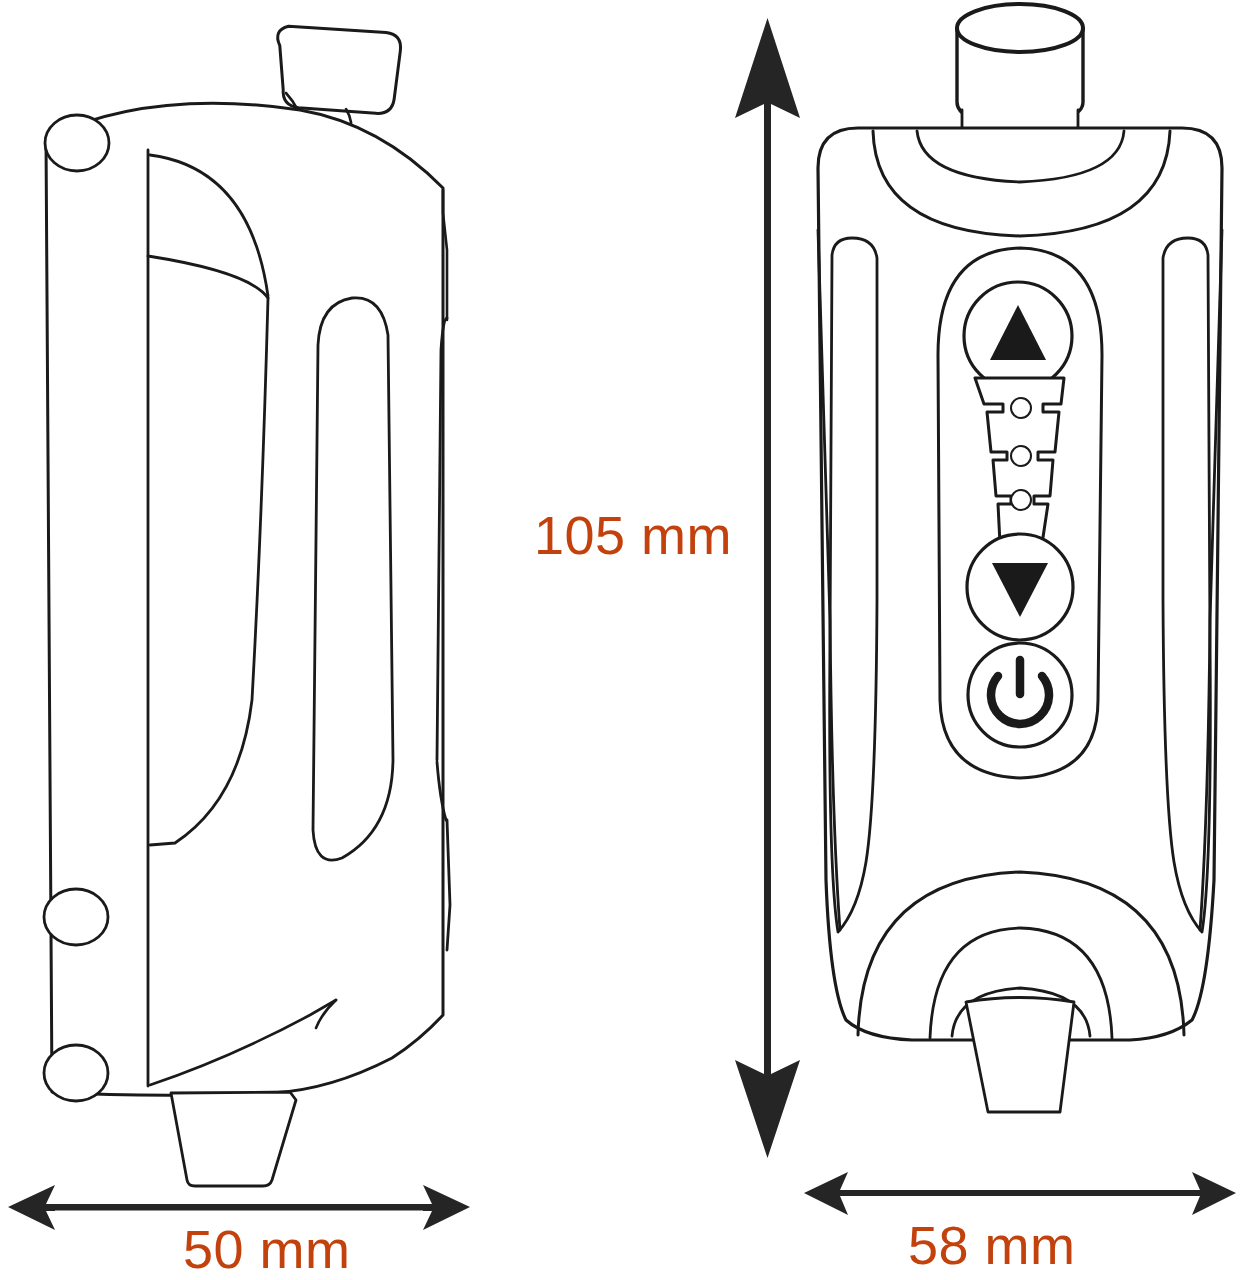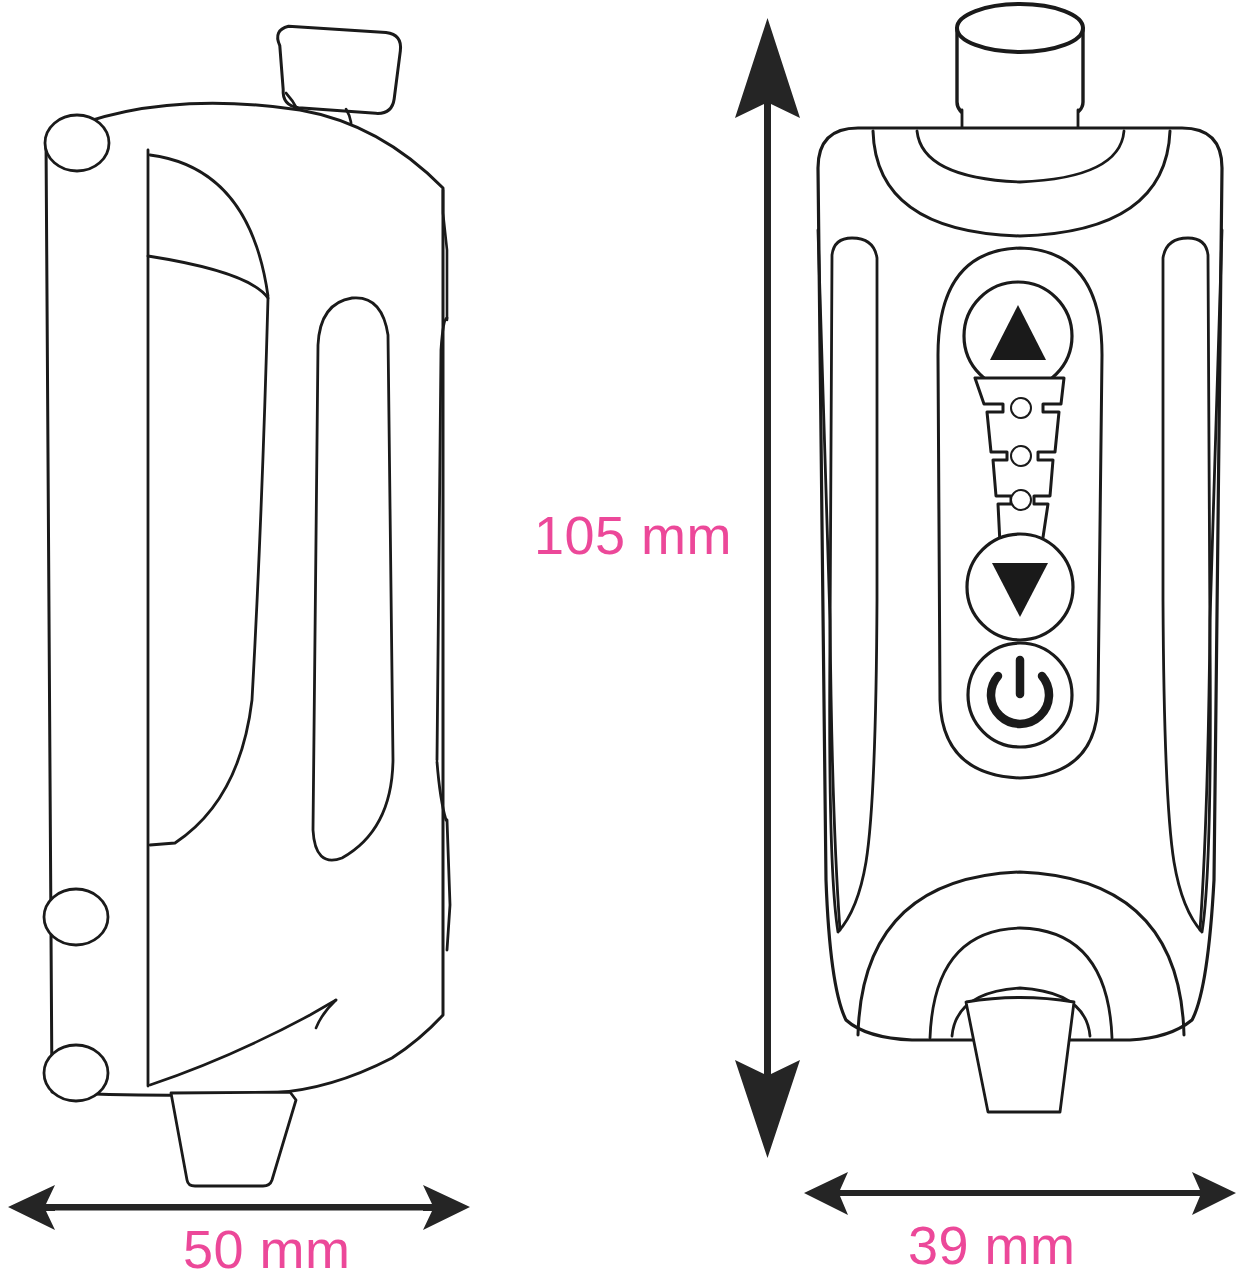--- a/index.html
+++ b/index.html
@@ -26,21 +26,21 @@
     left: 0;
     top: 0;
     width: 1240px;
     height: 1280px;
   }
   .dim-label {
     position: absolute;
     font-family: "Liberation Sans", sans-serif;
     font-size: 54px;
     font-weight: 400;
-    color: #ec4899;
+    color: #c2410c;
     letter-spacing: 0.5px;
     white-space: nowrap;
     line-height: 1;
   }
   #label-width-left {
     left: 140px;
     top: 1222px;
     margin-left: 43px;
   }
   #label-width-right {
@@ -216,17 +216,17 @@
         <rect x="836" y="1190" width="368" height="6" fill="#252525"></rect>
         <path d="M 804,1193 L 848,1172 L 840,1190 L 848,1190 L 848,1196 L 840,1196 L 848,1215 Z"></path>
         <path d="M 1236,1193 L 1192,1172 L 1200,1190 L 1192,1190 L 1192,1196 L 1200,1196 L 1192,1215 Z"></path>
       </g>
 
     </g>
   </svg>
 
   <div class="dim-label" id="label-width-left">50 mm</div>
 
-  <div class="dim-label" id="label-width-right">39 mm</div>
+  <div class="dim-label" id="label-width-right">58 mm</div>
 
   <div class="dim-label" id="label-height">105 mm</div>
 
 </div>
 
 </body></html>

